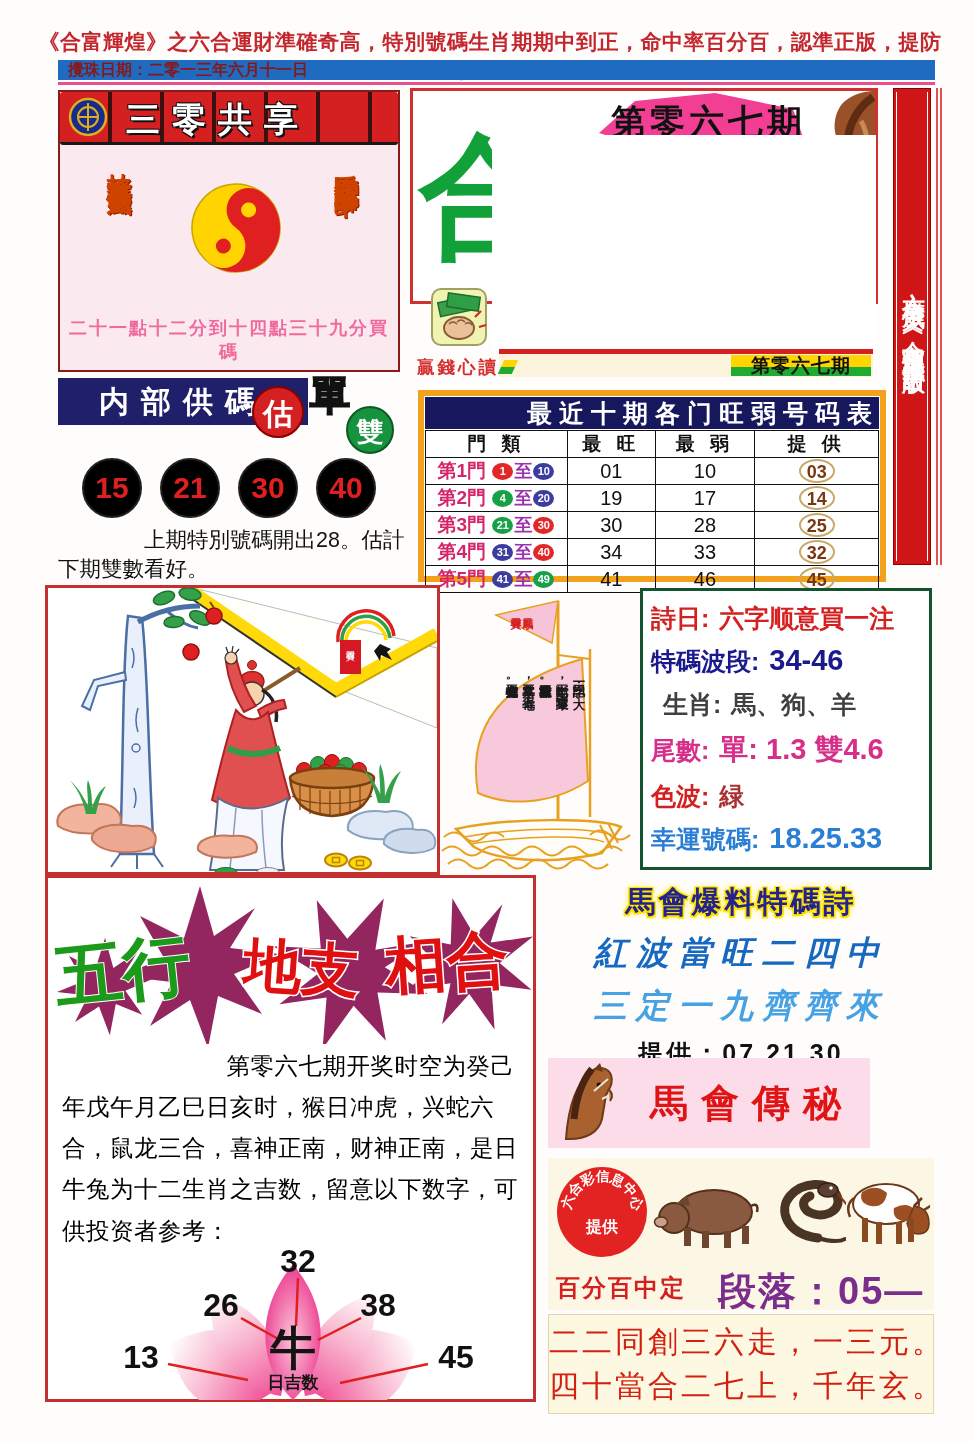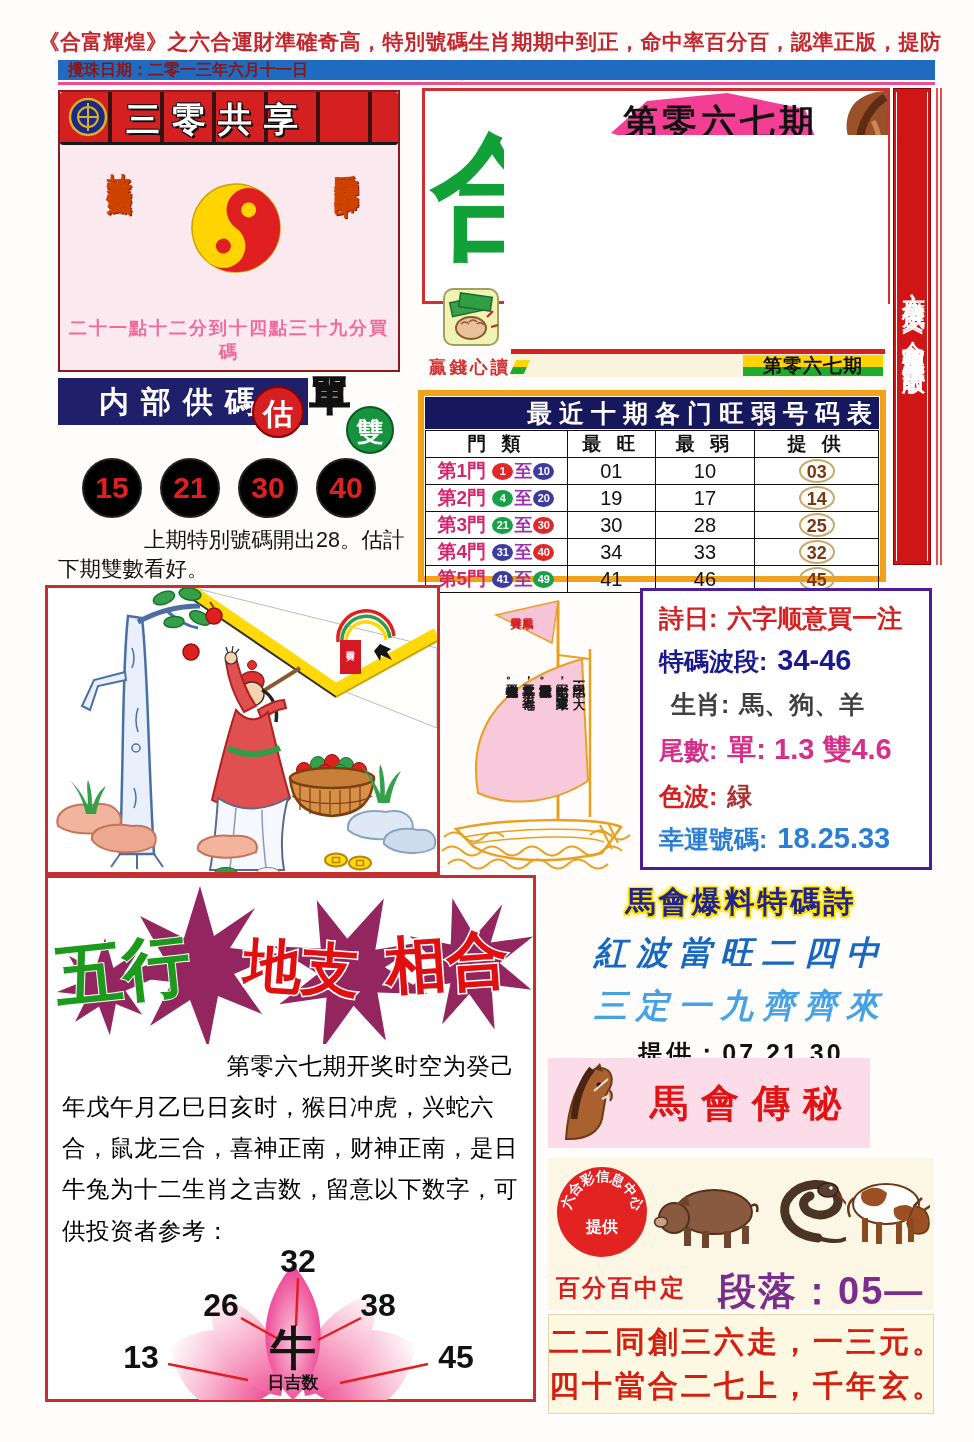--- a/index.html
+++ b/index.html
@@ -33,21 +33,21 @@
   .nb-gu{left:252px;top:386px;width:52px;height:52px;background:#d42020;border:2px solid #8b0000;border-radius:50%;
          color:#fff;font-size:30px;font-weight:900;text-align:center;line-height:52px;box-sizing:border-box;}
   .nb-dan{left:310px;top:368px;font-size:40px;font-weight:900;color:#fff;-webkit-text-stroke:2px #111;}
   .nb-shuang{left:346px;top:406px;width:48px;height:48px;background:#17923e;border:2px solid #0a5a22;border-radius:50%;
          color:#fff;font-size:27px;font-weight:900;text-align:center;line-height:48px;box-sizing:border-box;}
   .num-circle{top:458px;width:60px;height:60px;border:2.5px solid #222;border-radius:50%;box-sizing:border-box;
               color:#e02020;font-size:30px;font-weight:bold;text-align:center;line-height:55px;background:#000000;}
   .nb-note{left:58px;top:526px;width:352px;font-size:21.5px;line-height:1.35;color:#111;text-indent:4em;}
 
   
-  .issue-box{left:422px;top:88px;width:468px;height:216px;border:3px solid #d03030;background:#fff;box-sizing:border-box;}
+  .issue-box{left:410px;top:88px;width:468px;height:216px;border:3px solid #d03030;background:#fff;box-sizing:border-box;}
   .issue-title{position:absolute;left:198px;top:8px;font-size:35px;font-weight:900;color:#111;letter-spacing:4px;z-index:3;}
   .white-cover{position:absolute;left:79px;top:44px;width:384px;height:216px;background:#fff;z-index:4;}
   .issue-logo{position:absolute;left:6px;top:40px;font-size:132px;font-weight:900;color:#12a038;z-index:2;line-height:1;}
   .win-read{position:absolute;left:4px;top:264px;color:#d43030;font-weight:bold;font-size:17.5px;letter-spacing:3px;z-index:5;}
   .issue-banner{position:absolute;left:86px;top:258px;width:374px;height:28px;background:#fbf3dc;
                 border-top:5px solid #d42020;z-index:5;box-sizing:border-box;}
   .chev{position:absolute;left:2px;top:6px;width:14px;height:14px;transform:skewX(-25deg);
         background:linear-gradient(#ffd400 0 50%,#1faa30 50% 100%);}
   .b-issue{position:absolute;right:2px;top:1px;width:140px;height:21px;
            background:linear-gradient(#ffd400 0 55%,#1faa30 55% 100%);
@@ -80,22 +80,22 @@
 
   
   .pic-box{left:45px;top:585px;width:395px;height:290px;border:3px solid #c43030;background:#fff;box-sizing:border-box;}
   .boat-area{left:440px;top:585px;width:200px;height:290px;}
   .sail-text{position:absolute;left:55px;top:90px;width:90px;height:122px;display:flex;flex-direction:row-reverse;
              justify-content:flex-start;gap:3px;}
   .sail-col{font-size:12.5px;font-weight:bold;color:#1a1a1a;line-height:1.1;}
   .flag-text{position:absolute;left:70px;top:24px;display:flex;flex-direction:row-reverse;gap:1px;}
   .flag-col{font-size:11px;font-weight:bold;color:#d42020;line-height:1;}
 
-  .poem-panel{left:640px;top:588px;width:292px;height:282px;border:3px solid #4c1d95;background:#fff;box-sizing:border-box;
-              display:flex;flex-direction:column;justify-content:space-around;padding:6px 16px;}
+  .poem-panel{left:640px;top:588px;width:292px;height:282px;border:3px solid #14532d;background:#fff;box-sizing:border-box;
+              display:flex;flex-direction:column;justify-content:space-around;padding:6px 8px;}
   .pp-row{font-weight:900;font-size:25px;white-space:nowrap;}
   .pp-row .lbl{margin-right:10px;}
   .pp-val-big{font-size:29px;}
   .c-red{color:#d42020;} .c-navy{color:#1a1a8c;} .c-green{color:#404040;margin-left:12px;}
   .c-mag{color:#d62f8a;} .c-blue{color:#2a7fd4;} .c-maroon{color:#a83232;}
 
   
   .bl-box{left:45px;top:875px;width:491px;height:527px;border:3px solid #c43030;background:#fff;box-sizing:border-box;}
   .bl-para{position:absolute;left:14px;top:168px;width:462px;font-size:23.5px;line-height:1.75;color:#000;
            text-indent:7em;letter-spacing:.5px;}
@@ -111,21 +111,21 @@
 
   .ms-band{left:548px;top:1058px;width:322px;height:90px;background:#fbdce8;display:flex;align-items:center;}
   .ms-title{color:#e01414;font-weight:900;font-size:38px;letter-spacing:13px;margin-left:22px;white-space:nowrap;}
 
   .animals{left:548px;top:1158px;width:386px;height:152px;background:#fcf7e4;}
   .anim-cap-left{position:absolute;left:8px;top:114px;color:#d42020;font-weight:bold;font-size:24px;letter-spacing:2px;}
   .anim-duanluo{position:absolute;left:170px;top:108px;color:#7b2d8e;font-weight:900;font-size:38px;letter-spacing:2px;}
 
   .final-poem{left:548px;top:1314px;width:386px;height:100px;background:#fdf8e2;border:1px solid #e2d6a8;
               box-sizing:border-box;text-align:center;padding-top:5px;}
-  .fp-line{font-family:"Liberation Serif","DejaVu Serif",serif;font-weight:700;color:#d42010;font-size:30px;
+  .fp-line{font-family:"Liberation Serif","DejaVu Serif",serif;font-weight:400;color:#d42010;font-size:30px;
            letter-spacing:3px;line-height:44px;white-space:nowrap;}
 </style>
 </head>
 <body>
 
 <div class="page">
 
   <div class="abs top-line">《合富輝煌》之六合運財準確奇高，特別號碼生肖期期中到正，命中率百分百，認準正版，提防假冒。</div>
   <div class="abs date-bar">攪珠日期：二零一三年六月十一日</div>
   <div class="abs date-under"></div>

